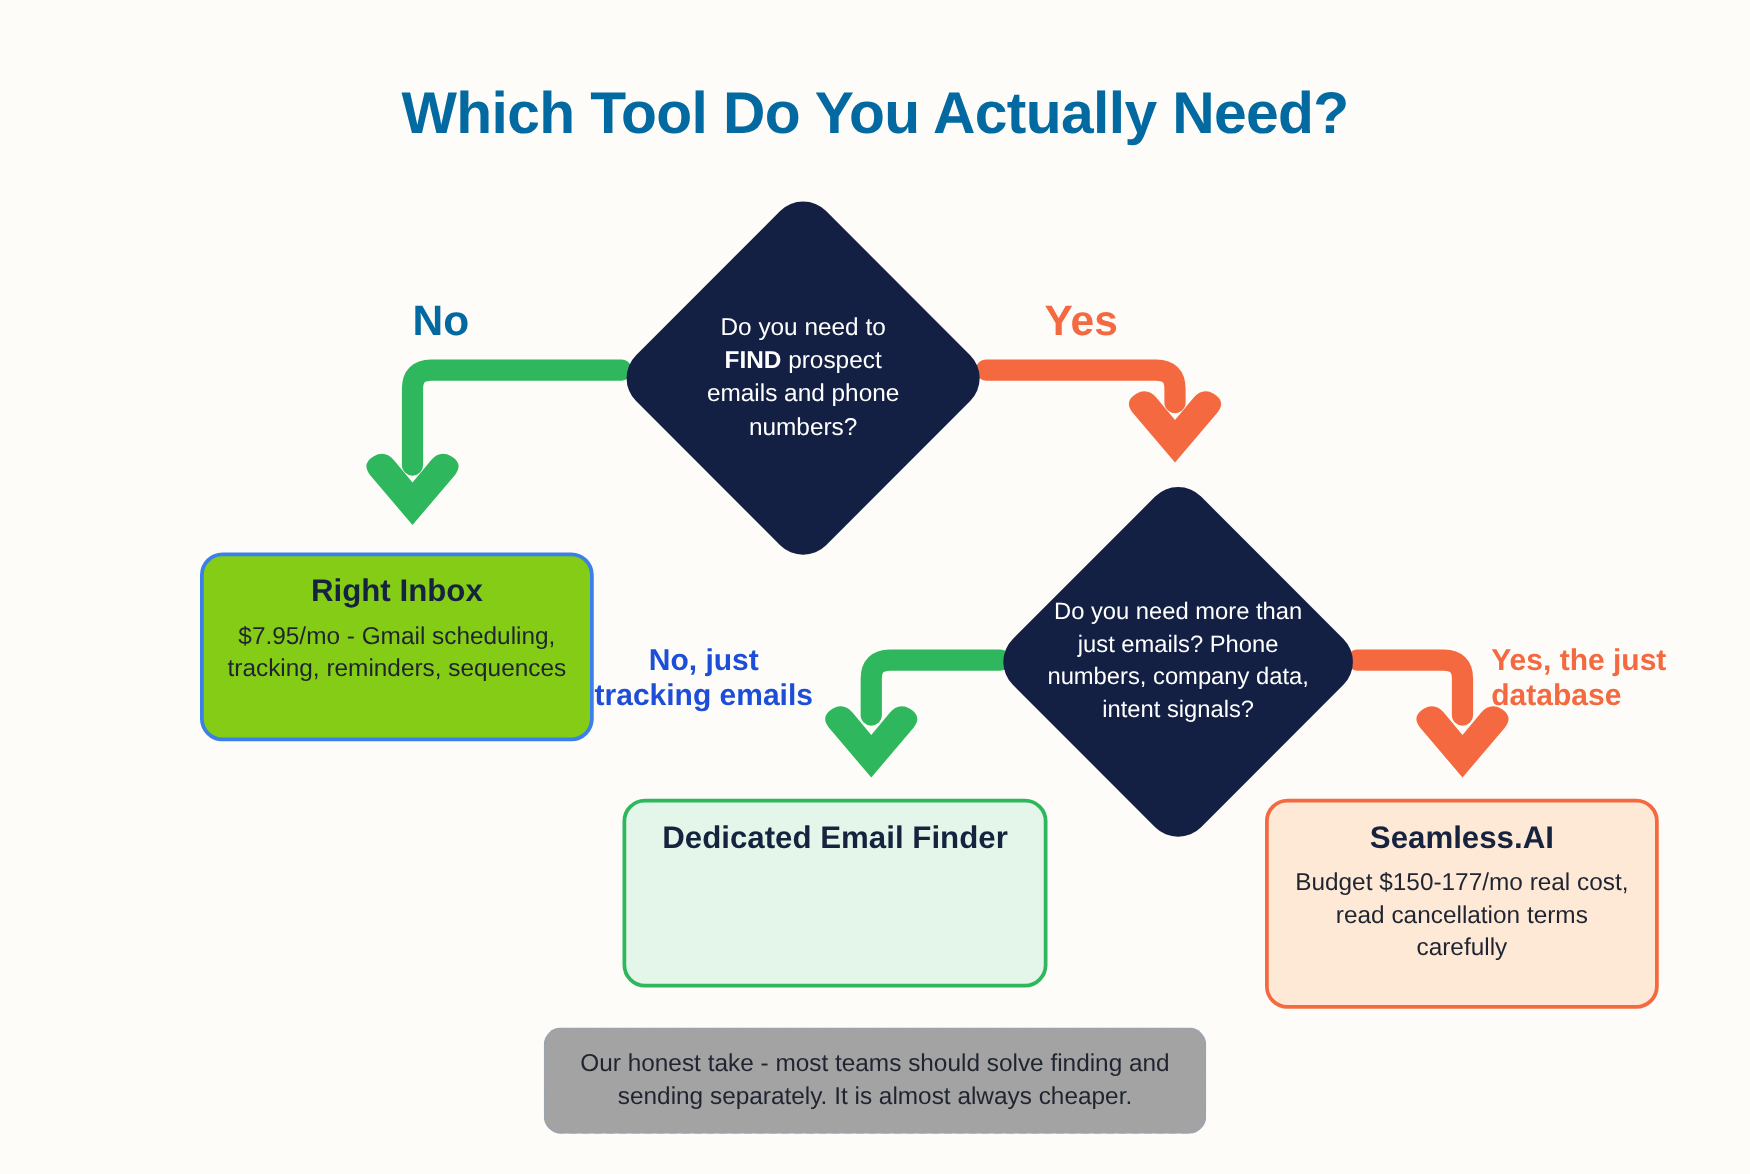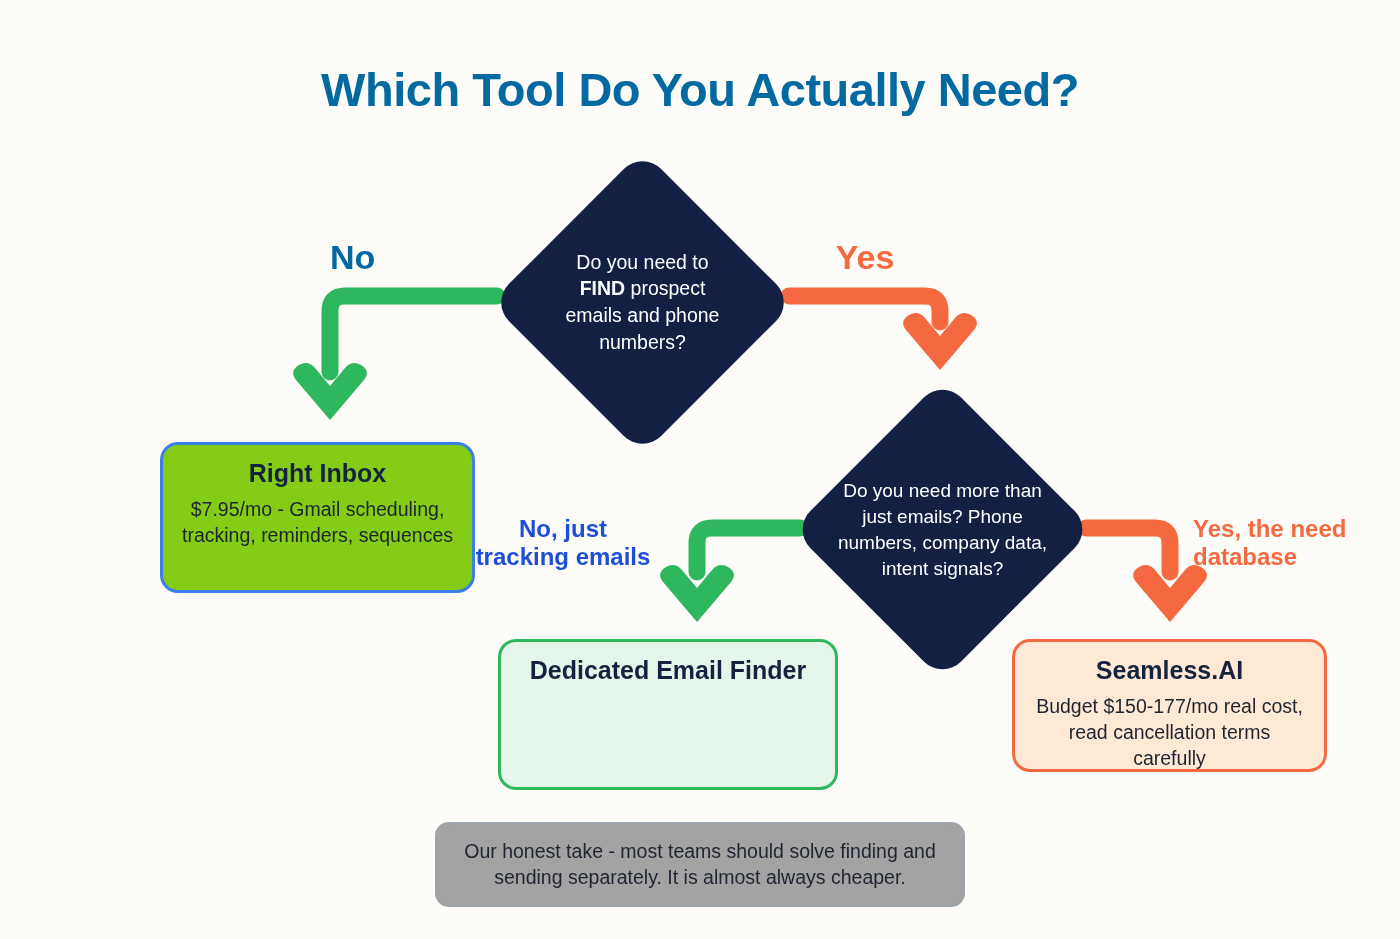--- a/index.html
+++ b/index.html
@@ -119,21 +119,21 @@
     top: 639px;
     width: 340px;
     height: 151px;
     background: #e3f6e9;
     border-color: #2fb75d;
   }
   #card-seamless {
     left: 1012px;
     top: 639px;
     width: 315px;
-    height: 133px;
+    height: 168px;
     background: #fde9d6;
     border-color: #f4693f;
   }
 
   
   .edge-label {
     position: absolute;
     font-weight: bold;
     line-height: 1.16;
   }
@@ -248,19 +248,19 @@
 
   <div class="edge-label" id="label-no">No</div>
   <div class="edge-label" id="label-yes">Yes</div>
 
   <div class="edge-label" id="label-nojust">
     <span>No, just</span><br>
     <span>tracking emails</span>
   </div>
 
   <div class="edge-label" id="label-yesfull">
-    <span>Yes, the need</span><br>
+    <span>Yes, the just</span><br>
     <span>database</span>
   </div>
 
   <div id="footer-note">Our honest take - most teams should solve finding and sending separately. It is almost always cheaper.</div>
 
 </div>
 
 </body></html>

